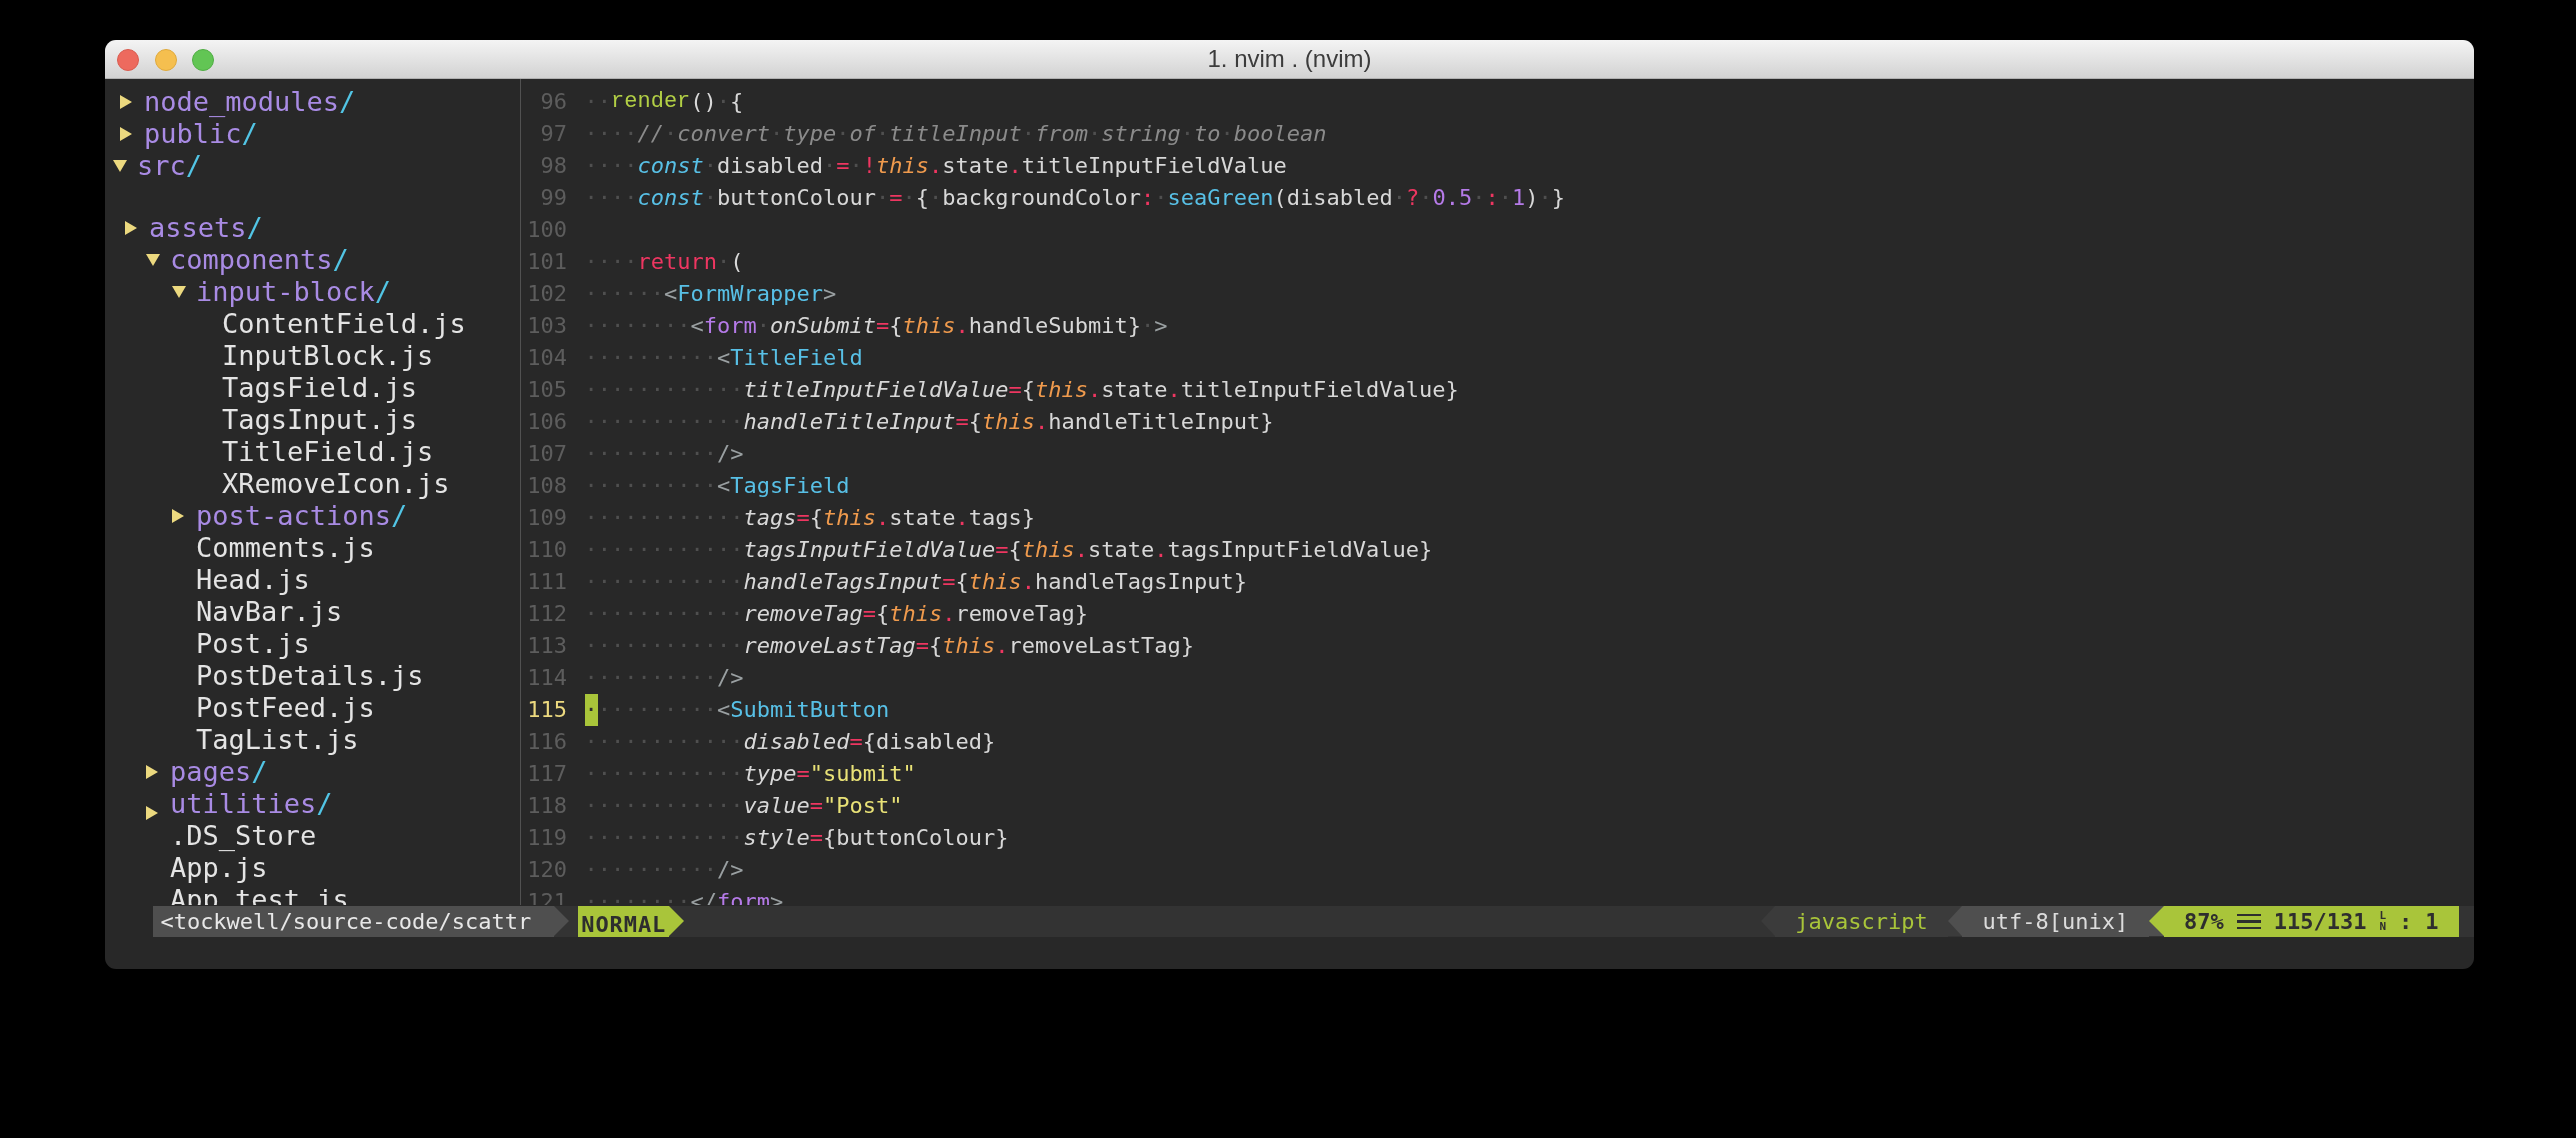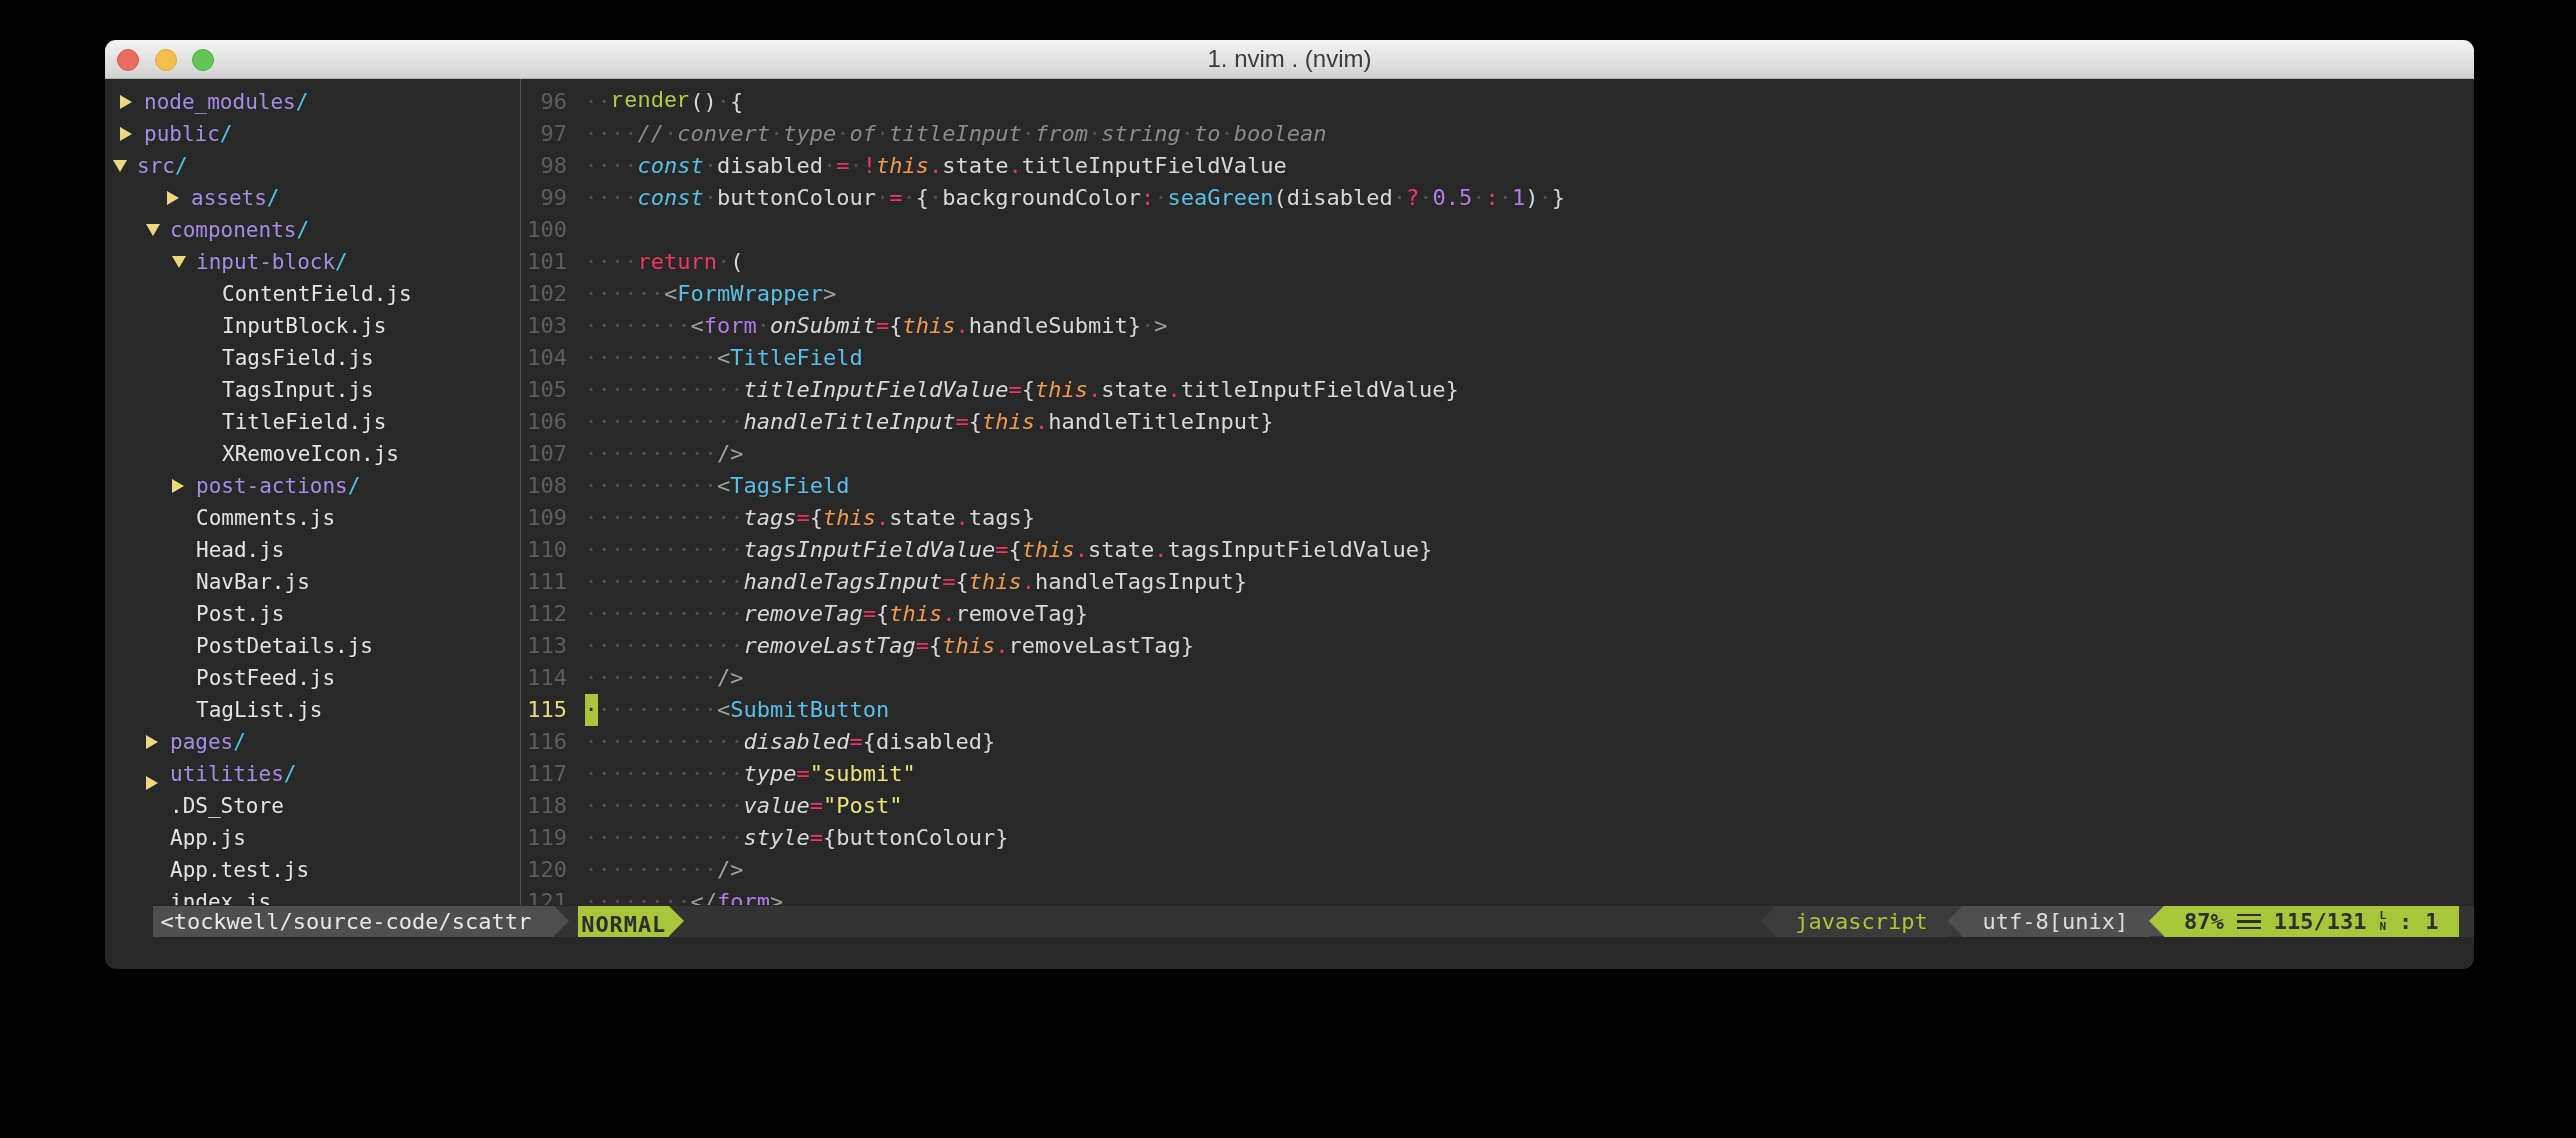--- a/index.html
+++ b/index.html
@@ -19,21 +19,21 @@
   .traffic { position:absolute; left:0; top:0; height:39px; display:flex;
              align-items:center; padding-left:12px; gap:15.7px; }
   .tl { width:22px; height:22px; border-radius:50%; }
   .tl.red    { background:#ed6a5e; border:0.9px solid #d95c50; }
   .tl.yellow { background:#f5bf4f; border:0.9px solid #dfa93c; }
   .tl.green  { background:#62c554; border:0.9px solid #50ad44; }
 
   
   .pane-area { position:absolute; top:39px; left:0; right:0; bottom:64px; display:flex; }
   .tree-pane { width:416px; border-right:1.9px solid #515151; padding-top:7.4px;
-               font-size:21px; line-height:32px; overflow:hidden; }
+               font-size:27px; line-height:32px; overflow:hidden; }
   .tree-row { height:32px; display:flex; align-items:center; white-space:pre; }
   .tree-arrow { width:24px; display:inline-flex; justify-content:flex-start; }
   .arr-right { width:0; height:0; border-left:12px solid #ecd97f;
                border-top:7.4px solid transparent; border-bottom:7.4px solid transparent; }
   .arr-down  { width:0; height:0; border-top:12px solid #ecd97f;
                border-left:7.4px solid transparent; border-right:7.4px solid transparent; }
   .dir-name { color:#a98be4; }
   .dir-slash { color:#52c5e5; }
   .file-name { color:#e4e4e4; }
 
@@ -93,21 +93,21 @@
       <div class="tl green"></div>
     </div>
     <span>1. nvim . (nvim)</span>
   </div>
 
   <div class="pane-area">
     <div class="tree-pane" id="tree">
         <div class="tree-row" style="padding-left: 15px;"><span class="tree-arrow"><span class="arr-right"></span></span><span class="dir-name">node_modules</span><span class="dir-slash">/</span></div>
         <div class="tree-row" style="padding-left: 15px;"><span class="tree-arrow"><span class="arr-right"></span></span><span class="dir-name">public</span><span class="dir-slash">/</span></div>
         <div class="tree-row" style="padding-left: 8px;"><span class="tree-arrow"><span class="arr-down"></span></span><span class="dir-name">src</span><span class="dir-slash">/</span></div>
-        <div class="tree-row" style="padding-left: 62px;"><span class="tree-arrow"><span class="arr-right"></span></span><span class="dir-name">assets</span><span class="dir-slash">/</span></div>
+        <div class="tree-row" style="padding-left: 20px; margin-top: 30px;"><span class="tree-arrow"><span class="arr-right"></span></span><span class="dir-name">assets</span><span class="dir-slash">/</span></div>
         <div class="tree-row" style="padding-left: 41px;"><span class="tree-arrow"><span class="arr-down"></span></span><span class="dir-name">components</span><span class="dir-slash">/</span></div>
         <div class="tree-row" style="padding-left: 67px;"><span class="tree-arrow"><span class="arr-down"></span></span><span class="dir-name">input-block</span><span class="dir-slash">/</span></div>
         <div class="tree-row" style="padding-left: 93px;"><span class="tree-arrow"></span><span class="file-name">ContentField.js</span></div>
         <div class="tree-row" style="padding-left: 93px;"><span class="tree-arrow"></span><span class="file-name">InputBlock.js</span></div>
         <div class="tree-row" style="padding-left: 93px;"><span class="tree-arrow"></span><span class="file-name">TagsField.js</span></div>
         <div class="tree-row" style="padding-left: 93px;"><span class="tree-arrow"></span><span class="file-name">TagsInput.js</span></div>
         <div class="tree-row" style="padding-left: 93px; align-items: center;"><span class="tree-arrow"></span><span class="file-name">TitleField.js</span></div>
         <div class="tree-row" style="padding-left: 93px;"><span class="tree-arrow"></span><span class="file-name">XRemoveIcon.js</span></div>
         <div class="tree-row" style="padding-left: 67px;"><span class="tree-arrow"><span class="arr-right"></span></span><span class="dir-name">post-actions</span><span class="dir-slash">/</span></div>
         <div class="tree-row" style="padding-left: 67px;"><span class="tree-arrow"></span><span class="file-name">Comments.js</span></div>

